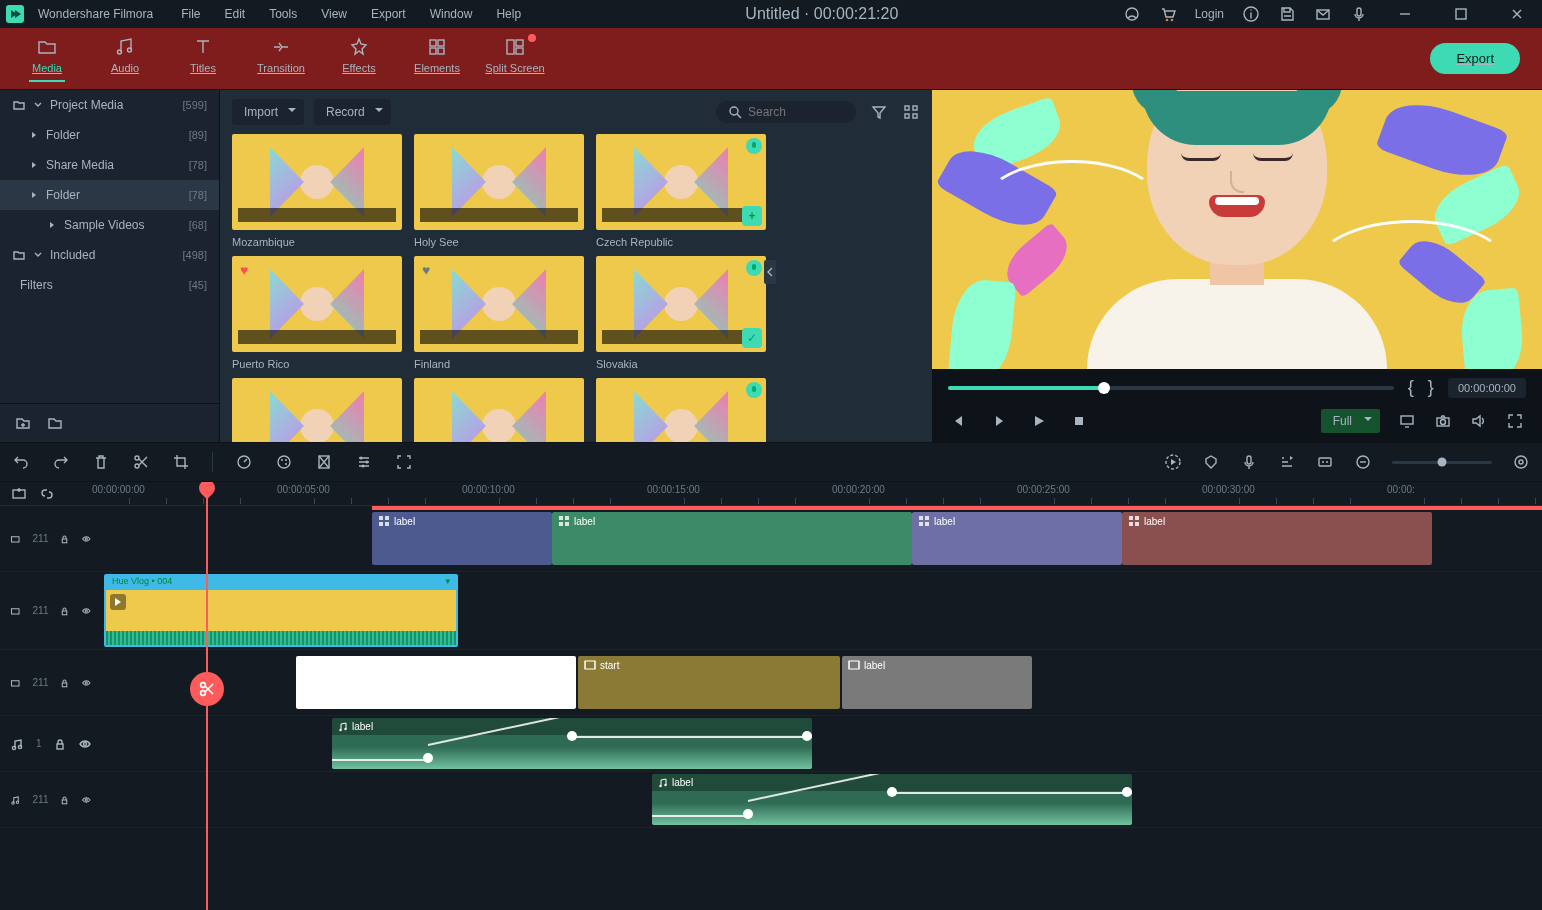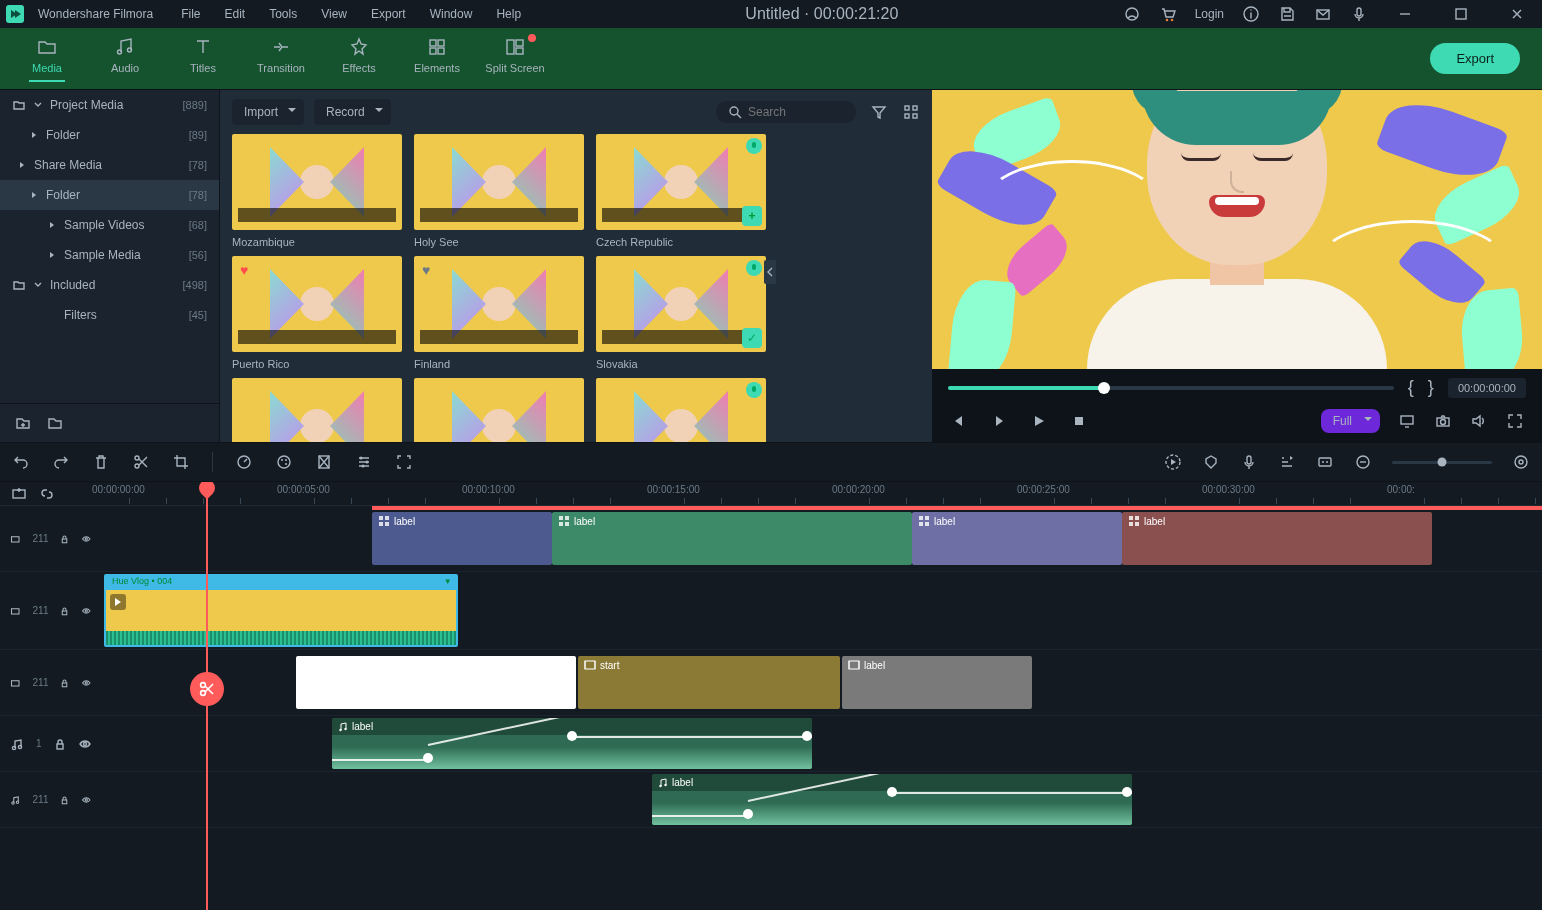--- a/index.html
+++ b/index.html
@@ -7,21 +7,21 @@
 .titlebar { height:28px; display:flex; align-items:center; background:#131a22; padding:0 6px; gap:14px; }
 .logo { width:18px; height:18px; background:#3ddab4; border-radius:3px; display:flex; align-items:center; justify-content:center; }
 .app-name { font-size:12px; color:#a8b4bf; }
 .menu { display:flex; gap:24px; font-size:12px; margin-left:14px; }
 .menu span { cursor:pointer; }
 .titlebar-center { flex:1; text-align:center; font-size:16px; }
 .titlebar-right { display:flex; align-items:center; gap:18px; }
 .tb-icon { width:18px; height:18px; display:flex; align-items:center; justify-content:center; cursor:pointer; }
 .svg-i { fill:none; stroke:#a8b4bf; stroke-width:1.4; }
 .win-btn { width:38px; height:28px; display:flex; align-items:center; justify-content:center; cursor:pointer; }
-.toolbar-row { height:62px; display:flex; align-items:center; background:#14532d; border-bottom:1px solid #0e1319; }
+.toolbar-row { height:62px; display:flex; align-items:center; background:#7f1d1d; border-bottom:1px solid #0e1319;text-decoration:underline; }
 .tool-tabs { display:flex; gap:0; margin-left:8px; }
 .tool-tab { width:78px; height:62px; display:flex; flex-direction:column; align-items:center; justify-content:center; gap:4px; cursor:pointer; font-size:11px; }
 .tool-tab.active { color:#3ddab4; }
 .tool-tab.active .tab-underline { background:#3ddab4; }
 .tab-underline { height:2px; width:36px; margin-top:2px; }
 .tool-tab svg { stroke:#a8b4bf; fill:none; stroke-width:1.4; }
 .tool-tab.active svg { stroke:#3ddab4; }
 .ss-dot{ position:absolute; width:8px; height:8px; background:#ff5b5b; border-radius:50%; top:6px; right:18px;}
 .tool-tab{position:relative;}
 .export-btn { margin-left:auto; margin-right:22px; background:#3ddab4; color:#0c1f18; border:none; border-radius:20px; padding:8px 26px; font-size:13px; cursor:pointer; }
@@ -58,21 +58,21 @@
 .preview-canvas { flex:1; background:#efc94c; position:relative; overflow:hidden; }
 .leaf { position:absolute; border-radius:50% 10% 50% 10%; }
 .pv-track-row { padding:8px 16px 2px; display:flex; align-items:center; gap:14px; }
 .pv-slider { flex:1; height:4px; background:#2a3846; border-radius:2px; position:relative; }
 .pv-slider-fill{ position:absolute; left:0; top:0; bottom:0; width:35%; background:#3ddab4; border-radius:2px;}
 .pv-knob{ position:absolute; top:50%; left:35%; width:12px; height:12px; border-radius:50%; background:#fff; transform:translate(-50%,-50%);}
 .pv-brace{font-size:18px;color:#a8b4bf;}
 .pv-time-box{ background:#1a232e; padding:4px 10px; border-radius:3px; font-size:11px;}
 .pv-ctrl-row { height:42px; display:flex; align-items:center; gap:22px; padding:0 18px;}
 .pv-ctrl-right{margin-left:auto;display:flex;align-items:center;gap:18px;}
-.pv-dd { background:#6d28d9; border:none; color:#a8b4bf; padding:5px 28px 5px 12px; border-radius:8px; font-size:12px; position:relative; cursor:pointer;}
+.pv-dd { background:#14532d; border:none; color:#a8b4bf; padding:5px 28px 5px 12px; border-radius:2px; font-size:12px; position:relative; cursor:pointer;}
 .pv-dd::after{content:"";position:absolute;right:8px;top:50%;transform:translateY(-50%);border:4px solid transparent;border-top-color:#a8b4bf;}
 .tl-toolbar { height:40px; background:#131a22; border-top:1px solid #0e1319; border-bottom:1px solid #0e1319; display:flex; align-items:center; padding:0 12px; gap:22px; }
 .tl-toolbar .right { margin-left:auto; display:flex; align-items:center; gap:20px; }
 .zoom-tr{width:100px;height:3px;background:#2a3846;border-radius:2px;position:relative;}
 .zoom-kn{position:absolute;top:50%;left:50%;width:9px;height:9px;background:#a8b4bf;border-radius:50%;transform:translate(-50%,-50%);}
 .timeline { position:relative; height:428px; background:#131a22; overflow:hidden; }
 .ruler-row{height:24px; position:relative; border-bottom:1px solid #1f2a36;}
 .ruler-ctrls{position:absolute;left:0;top:0;height:24px;width:92px;display:flex;align-items:center;gap:10px;padding-left:10px;}
 .ruler-marks{position:absolute;left:92px;right:0;top:0;height:24px;}
 .rmark{position:absolute;top:2px;font-size:10px;color:#6c7a86;}
@@ -255,68 +255,61 @@
   <div class="sidebar">
     <div id="sb-rows">
         <div class="sb-row" style="padding-left: 12px;">
           <svg width="14" height="14" viewBox="0 0 14 14">
             <path d="M2 4h4l1 1h5v6H2z" class="svg-i"></path>
           </svg>
           <svg width="8" height="8" viewBox="0 0 8 8">
             <path d="M1 2l3 3 3-3" class="svg-i"></path>
           </svg>
           <span>Project Media</span>
-          <span class="cnt">[889]</span>
+          <span class="cnt">[599]</span>
         </div>
         <div class="sb-row" style="padding-left: 30px;">
           <svg width="8" height="10" viewBox="0 0 8 10">
             <path d="M2 2l4 3-4 3z" fill="#a8b4bf"></path>
           </svg>
           <span>Folder</span>
           <span class="cnt">[89]</span>
         </div>
-        <div class="sb-row" style="padding-left: 18px; text-align: center;">
+        <div class="sb-row" style="padding-left: 30px; text-align: center;">
           <svg width="8" height="10" viewBox="0 0 8 10">
             <path d="M2 2l4 3-4 3z" fill="#a8b4bf"></path>
           </svg>
           <span>Share Media</span>
           <span class="cnt">[78]</span>
         </div>
         <div class="sb-row sel" style="padding-left: 30px;">
           <svg width="8" height="10" viewBox="0 0 8 10">
             <path d="M2 2l4 3-4 3z" fill="#a8b4bf"></path>
           </svg>
           <span>Folder</span>
           <span class="cnt">[78]</span>
         </div>
         <div class="sb-row" style="padding-left: 48px;">
           <svg width="8" height="10" viewBox="0 0 8 10">
             <path d="M2 2l4 3-4 3z" fill="#a8b4bf"></path>
           </svg>
           <span>Sample Videos</span>
           <span class="cnt">[68]</span>
         </div>
-        <div class="sb-row" style="padding-left: 48px;">
-          <svg width="8" height="10" viewBox="0 0 8 10">
-            <path d="M2 2l4 3-4 3z" fill="#a8b4bf"></path>
-          </svg>
-          <span>Sample Media</span>
-          <span class="cnt">[56]</span>
-        </div>
         <div class="sb-row" style="padding-left: 12px;">
           <svg width="14" height="14" viewBox="0 0 14 14">
             <path d="M2 4h4l1 1h5v6H2z" class="svg-i"></path>
           </svg>
           <svg width="8" height="8" viewBox="0 0 8 8">
             <path d="M1 2l3 3 3-3" class="svg-i"></path>
           </svg>
           <span>Included</span>
           <span class="cnt">[498]</span>
         </div>
-        <div class="sb-row" style="padding-left: 20px; margin-left: 44px;">
+        <div class="sb-row" style="padding-left: 20px;">
           <span>Filters</span>
           <span class="cnt">[45]</span>
         </div>
       </div>
     <div class="sb-spacer"></div>
     <div class="sb-footer">
       <div class="tb-icon">
           <svg width="18" height="18" viewBox="0 0 18 18">
             <path d="M3 5h5l2 2h5v7H3z M9 9v4 M7 11h4" class="svg-i"></path>
           </svg>

